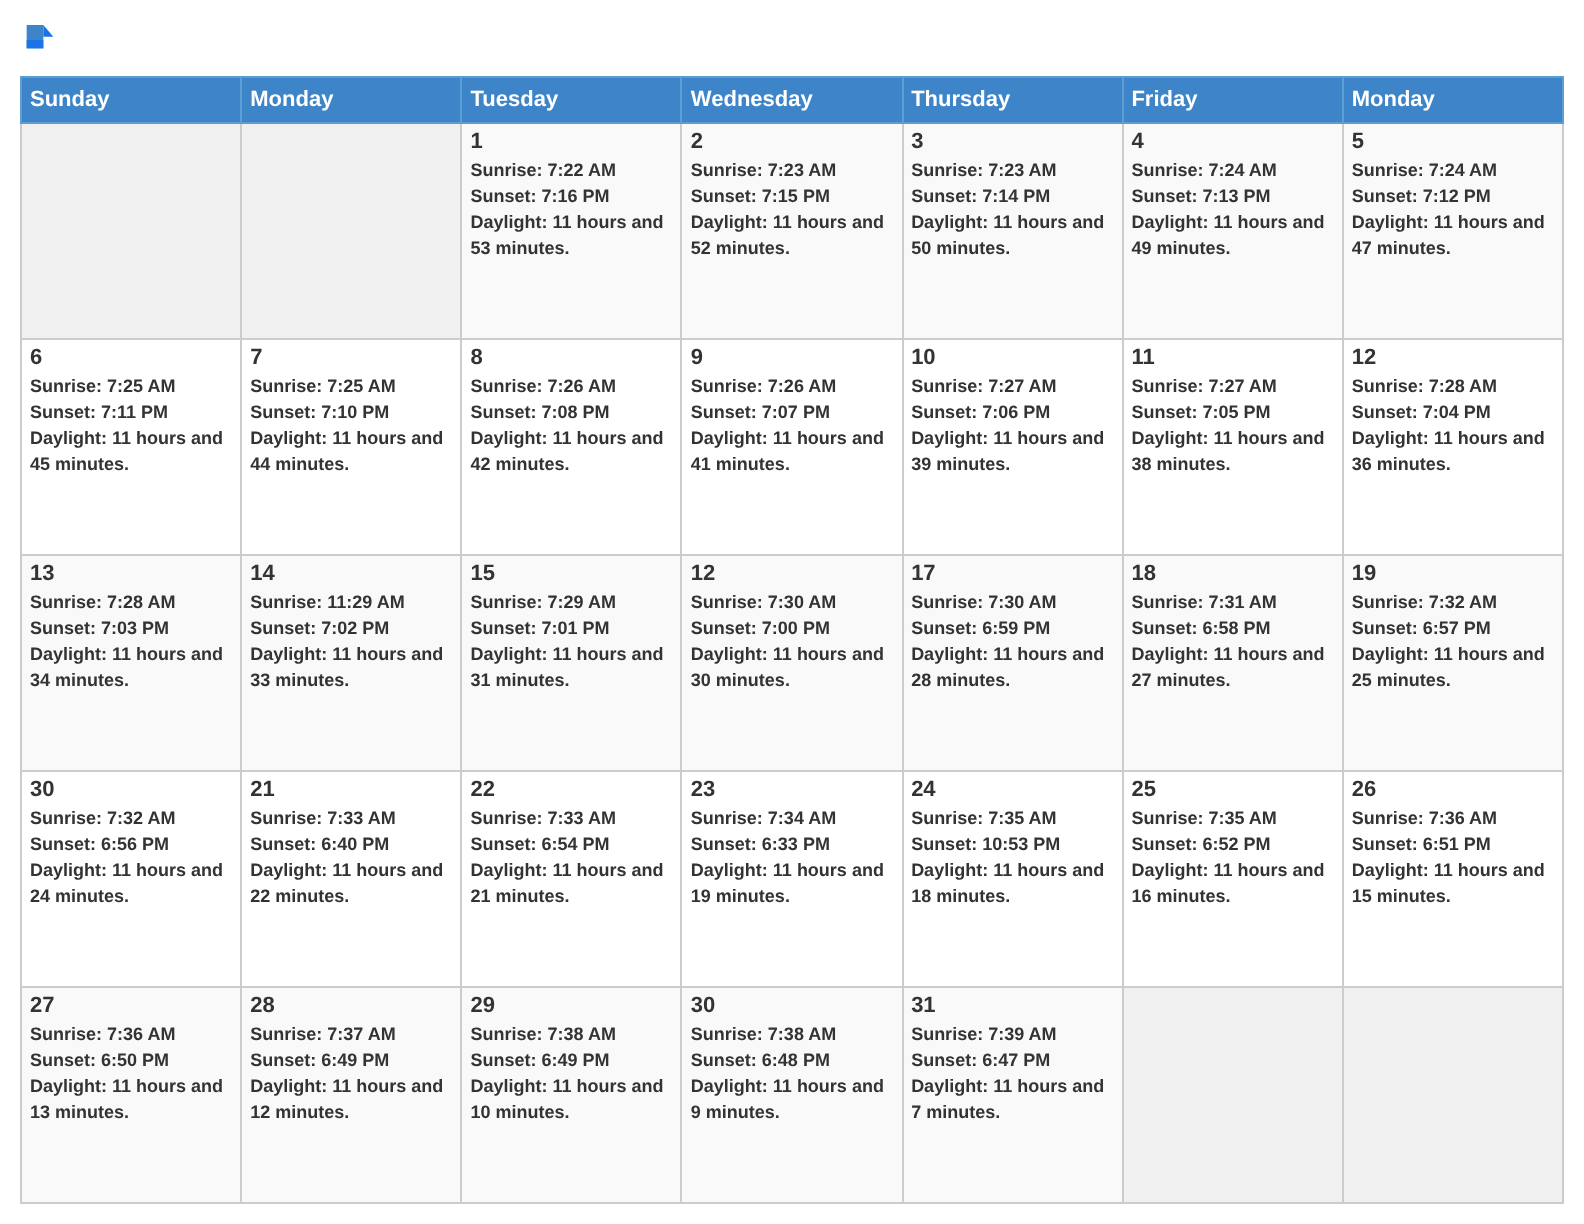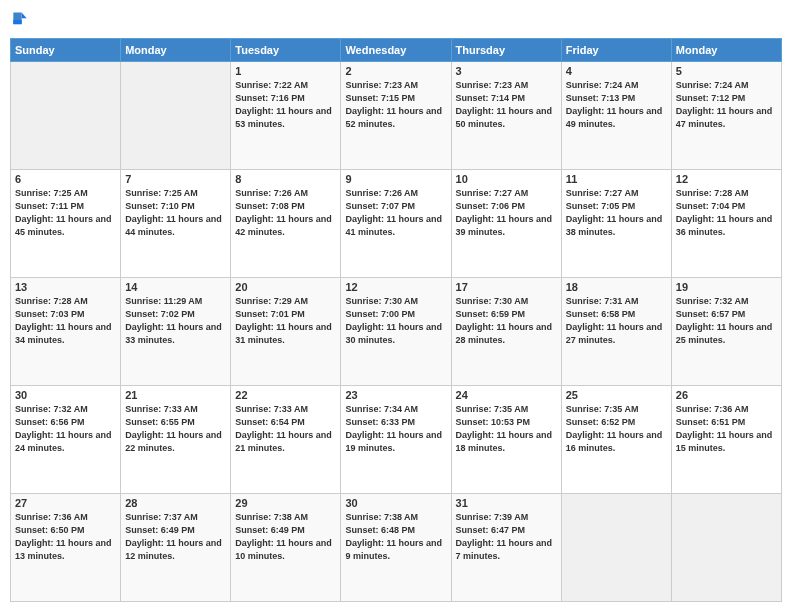--- a/index.html
+++ b/index.html
@@ -232,21 +232,21 @@
 and 34 minutes.</div>
           </td>
           <td>
             <span class="day-num">14</span>
             <div class="day-info">Sunrise: 11:29 AM
 Sunset: 7:02 PM
 Daylight: 11 hours
 and 33 minutes.</div>
           </td>
           <td>
-            <span class="day-num">20</span>
+            <span class="day-num">15</span>
             <div class="day-info">Sunrise: 7:29 AM
 Sunset: 7:01 PM
 Daylight: 11 hours
 and 31 minutes.</div>
           </td>
           <td>
             <span class="day-num">12</span>
             <div class="day-info">Sunrise: 7:30 AM
 Sunset: 7:00 PM
 Daylight: 11 hours
@@ -278,21 +278,21 @@
           <td>
             <span class="day-num">30</span>
             <div class="day-info">Sunrise: 7:32 AM
 Sunset: 6:56 PM
 Daylight: 11 hours
 and 24 minutes.</div>
           </td>
           <td>
             <span class="day-num">21</span>
             <div class="day-info">Sunrise: 7:33 AM
-Sunset: 6:55 PM
+Sunset: 6:40 PM
 Daylight: 11 hours
 and 22 minutes.</div>
           </td>
           <td>
             <span class="day-num">22</span>
             <div class="day-info">Sunrise: 7:33 AM
 Sunset: 6:54 PM
 Daylight: 11 hours
 and 21 minutes.</div>
           </td>

